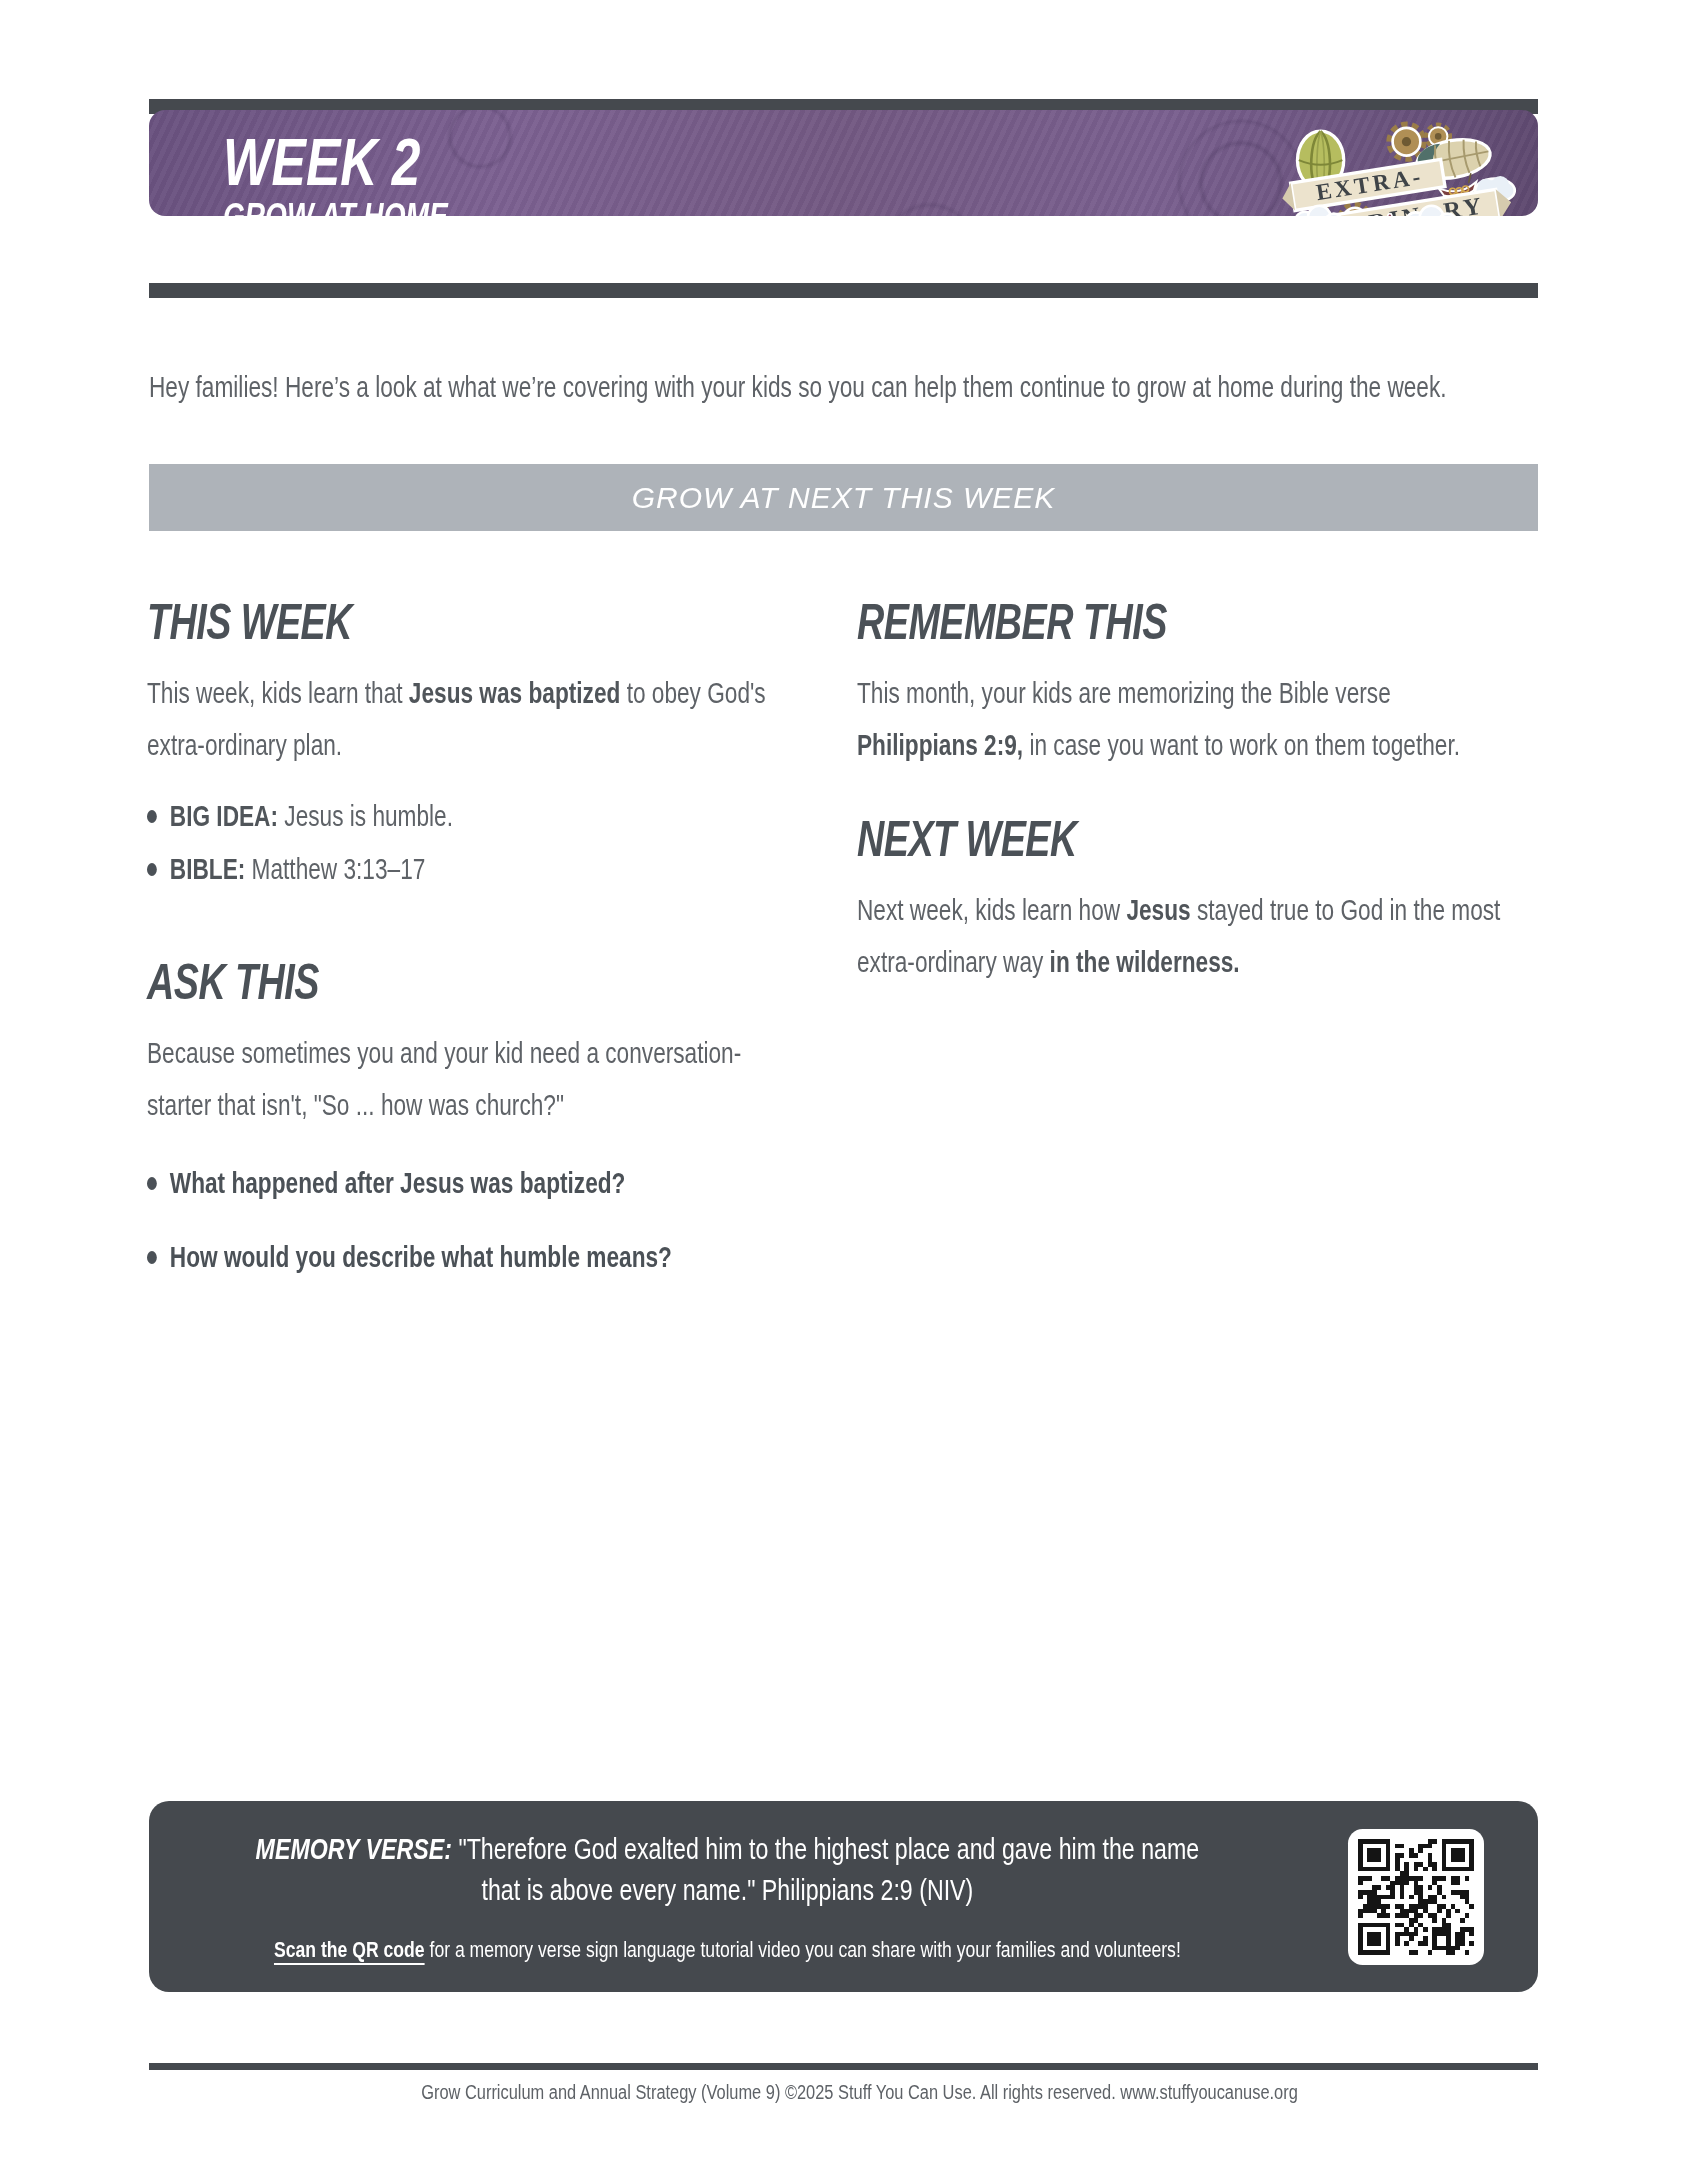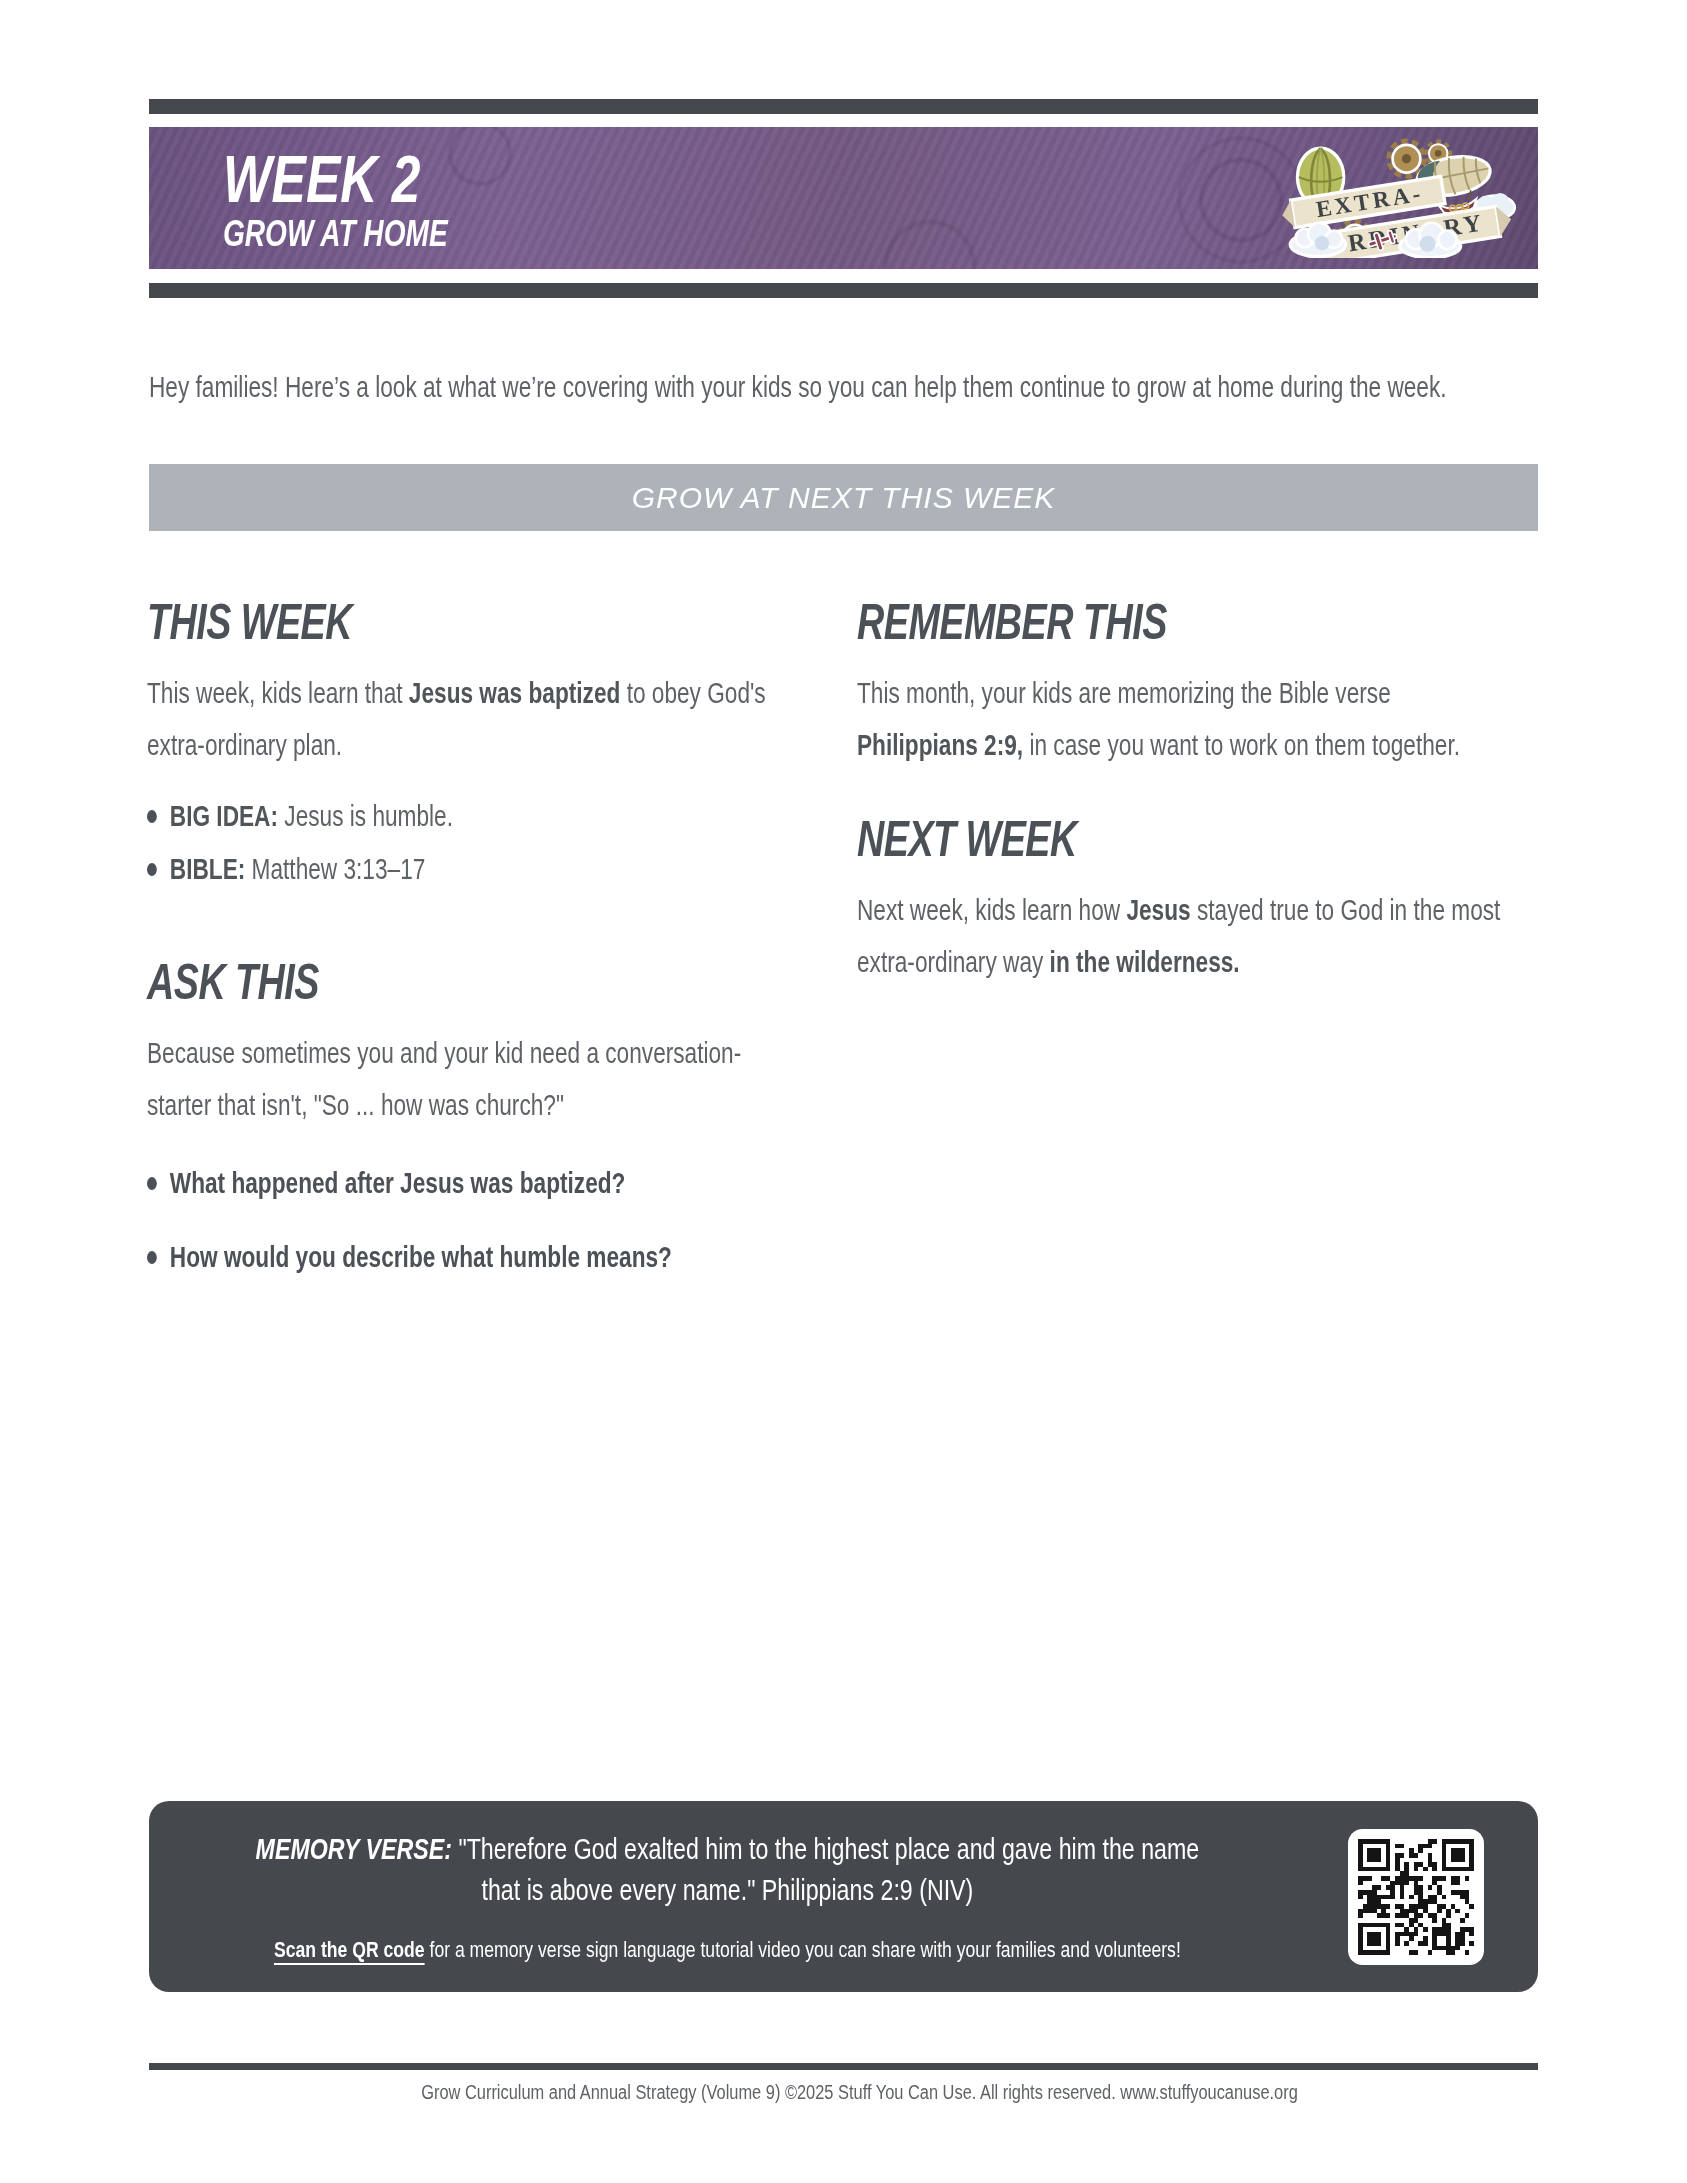--- a/index.html
+++ b/index.html
@@ -6,27 +6,28 @@
   body{
     width:1687px;height:2183px;background:#ffffff;position:relative;overflow:hidden;
     font-family:"Liberation Sans",sans-serif;color:#5e6267;
   }
   .abs{position:absolute;}
   .bar{background:#45494e;}
 
   
   #top-bar{left:149px;top:99px;width:1389px;height:14.6px;}
   #banner{
-    left:149px;top:127px;width:1389px;height:142px;overflow:hidden;
+    left:149px;top:110px;width:1389px;height:106px;overflow:hidden;
     background:
       radial-gradient(circle at 1092px 73px, rgba(40,25,60,0) 36px, rgba(40,25,60,.16) 40px, rgba(40,25,60,0) 44px, rgba(40,25,60,0) 58px, rgba(40,25,60,.12) 62px, rgba(40,25,60,0) 65px),
       radial-gradient(circle at 331px 26.5px, rgba(40,25,60,0) 26.5px, rgba(40,25,60,.14) 30px, rgba(40,25,60,0) 34px),
       radial-gradient(circle at 781px 139px, rgba(40,25,60,0) 40px, rgba(40,25,60,.12) 44px, rgba(40,25,60,0) 48px),
       repeating-linear-gradient(115deg, rgba(255,255,255,.025) 0 4.6px, rgba(30,15,50,.05) 4.6px 9.3px),
       linear-gradient(100deg,#6b5380 0%,#7d6292 26%,#745a83 50%,#7b6190 72%,#5f4a70 100%);
+    border-radius: 16px;
   }
   .banner-text{position:absolute;left:74px;top:20px;color:#fff;transform:scaleX(.78);transform-origin:left top;white-space:nowrap;}
   .week-title{font-size:66px;line-height:65px;font-weight:800;font-style:italic;}
   .week-sub{font-size:36px;line-height:41px;font-weight:800;font-style:italic;margin-top:1.3px;}
   #logo{position:absolute;right:10px;top:9.3px;width:251px;height:122px;}
   #bar2{left:149px;top:283px;width:1389px;height:15px;}
 
   
   #intro{left:149px;top:331px;width:1839px;transform:scaleX(.755);transform-origin:left top;
          font-size:30px;line-height:52px;}

